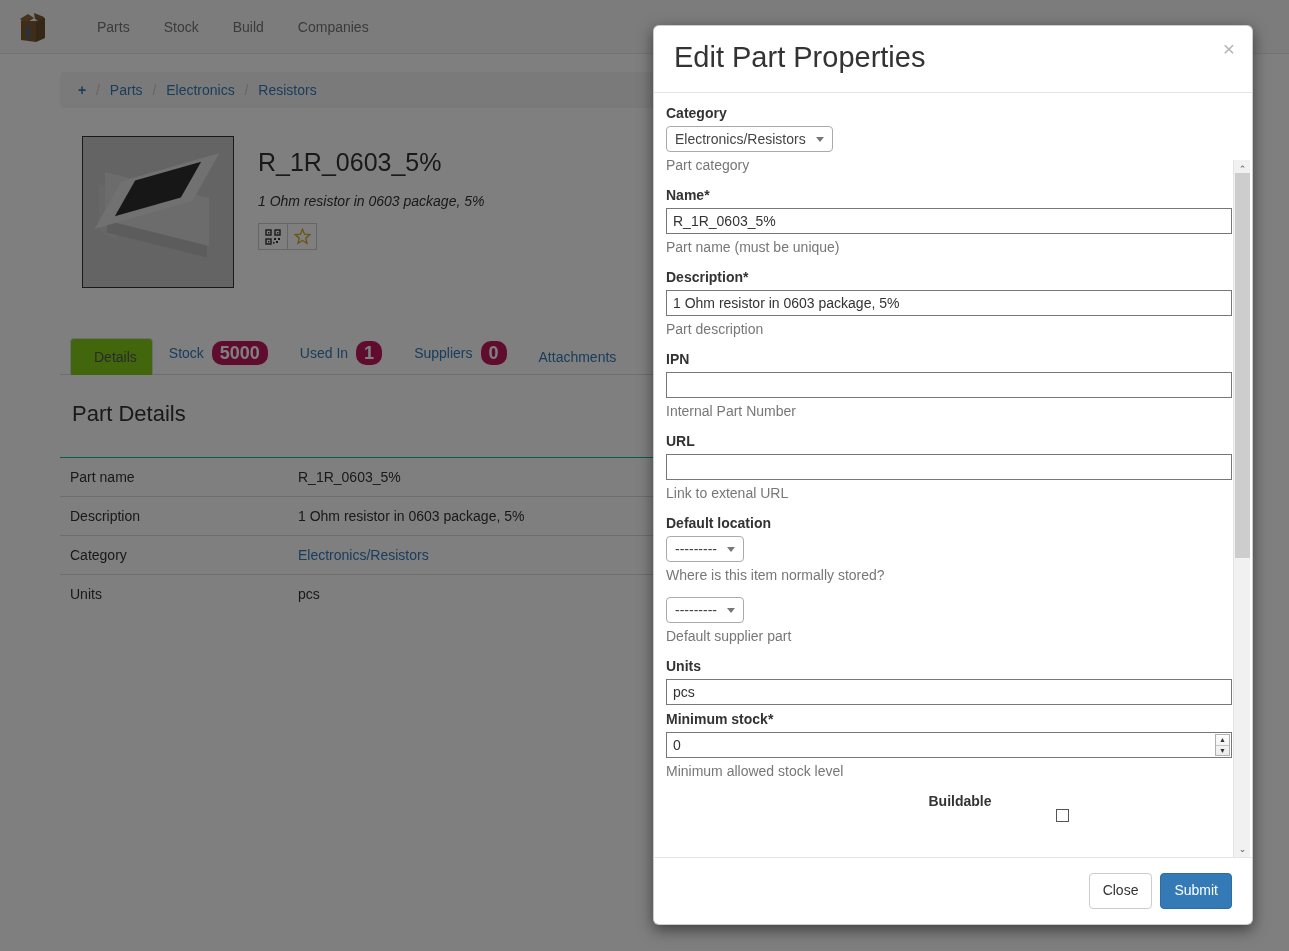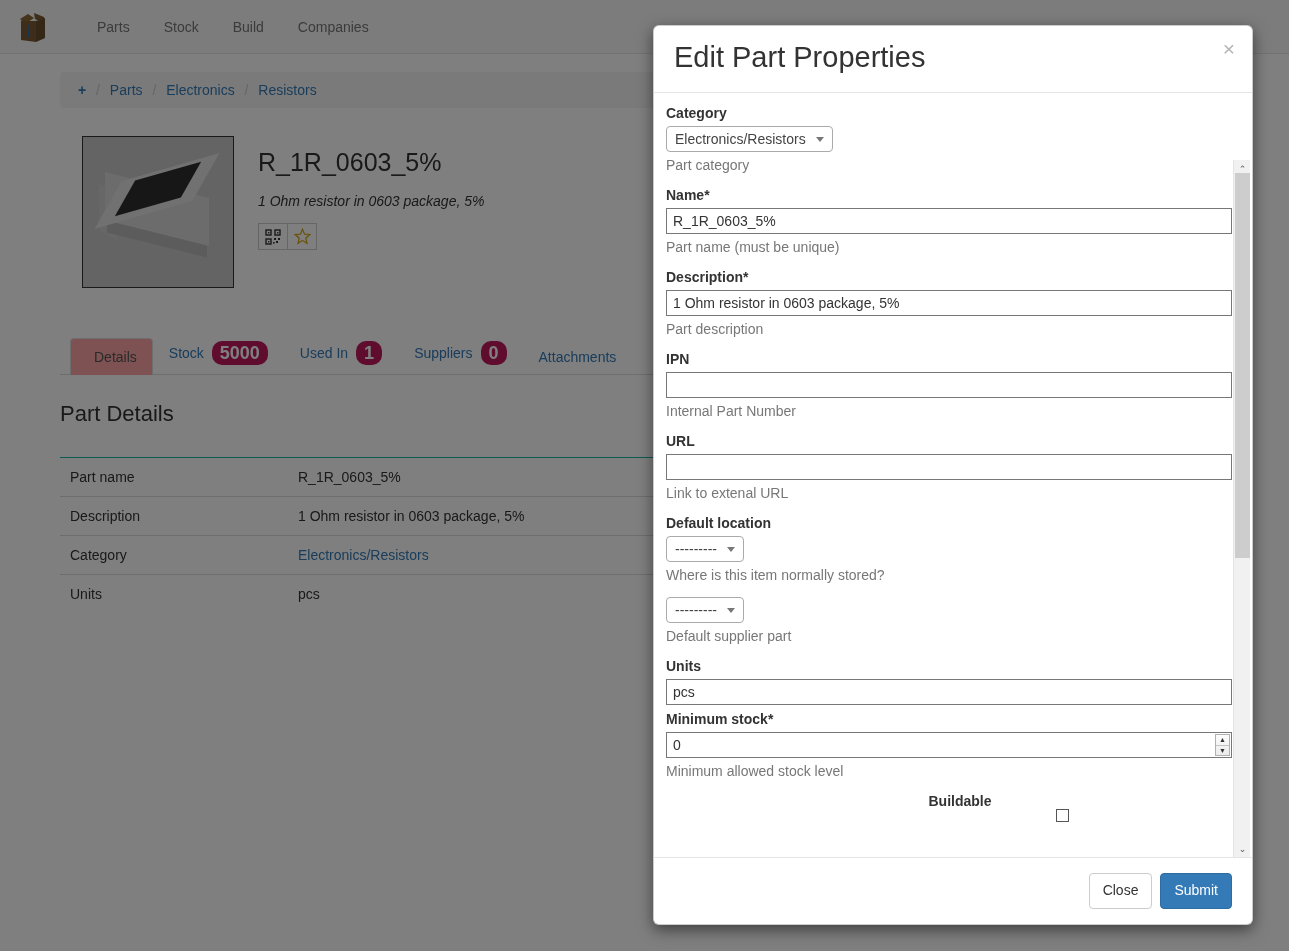--- a/index.html
+++ b/index.html
@@ -110,34 +110,34 @@
     font-size: 14px;
     color: #337ab7;
     border: 1px solid transparent;
     border-bottom: none;
     margin-bottom: -1px;
     display: flex; align-items: center; gap: 8px;
     cursor: pointer;
   }
   .tab.active {
     color: #555;
-    background: #fca5a5;
+    background: #84cc16;
     border-color: #ddd;
     border-radius: 4px 4px 0 0;
     padding-left: 23px;
   }
   .badge {
     background: #be185d; color: #fff;
     border-radius: 10px;
     font-size: 18px; font-weight: bold;
     padding: 3px 8px;
     line-height: 1;
   }
 
-  .section-title { font-size: 22px; font-weight: normal; margin: 26px 0 0 0; color: #333; }
+  .section-title { font-size: 22px; font-weight: normal; margin: 26px 0 0 12px; color: #333; }
 
   .detail-table { width: 100%; border-collapse: collapse; margin-top: 30px; font-size: 14px; }
   .detail-table td { padding: 11px 10px; border-top: 1px solid #ddd; }
   .detail-table tr:first-child td { border-top: 1px solid #14b8a6; }
   .detail-table td.key { width: 228px; color: #333; }
   .detail-table a { color: #337ab7; text-decoration: none; }
 
   
   #backdrop {
     position: absolute; inset: 0;

